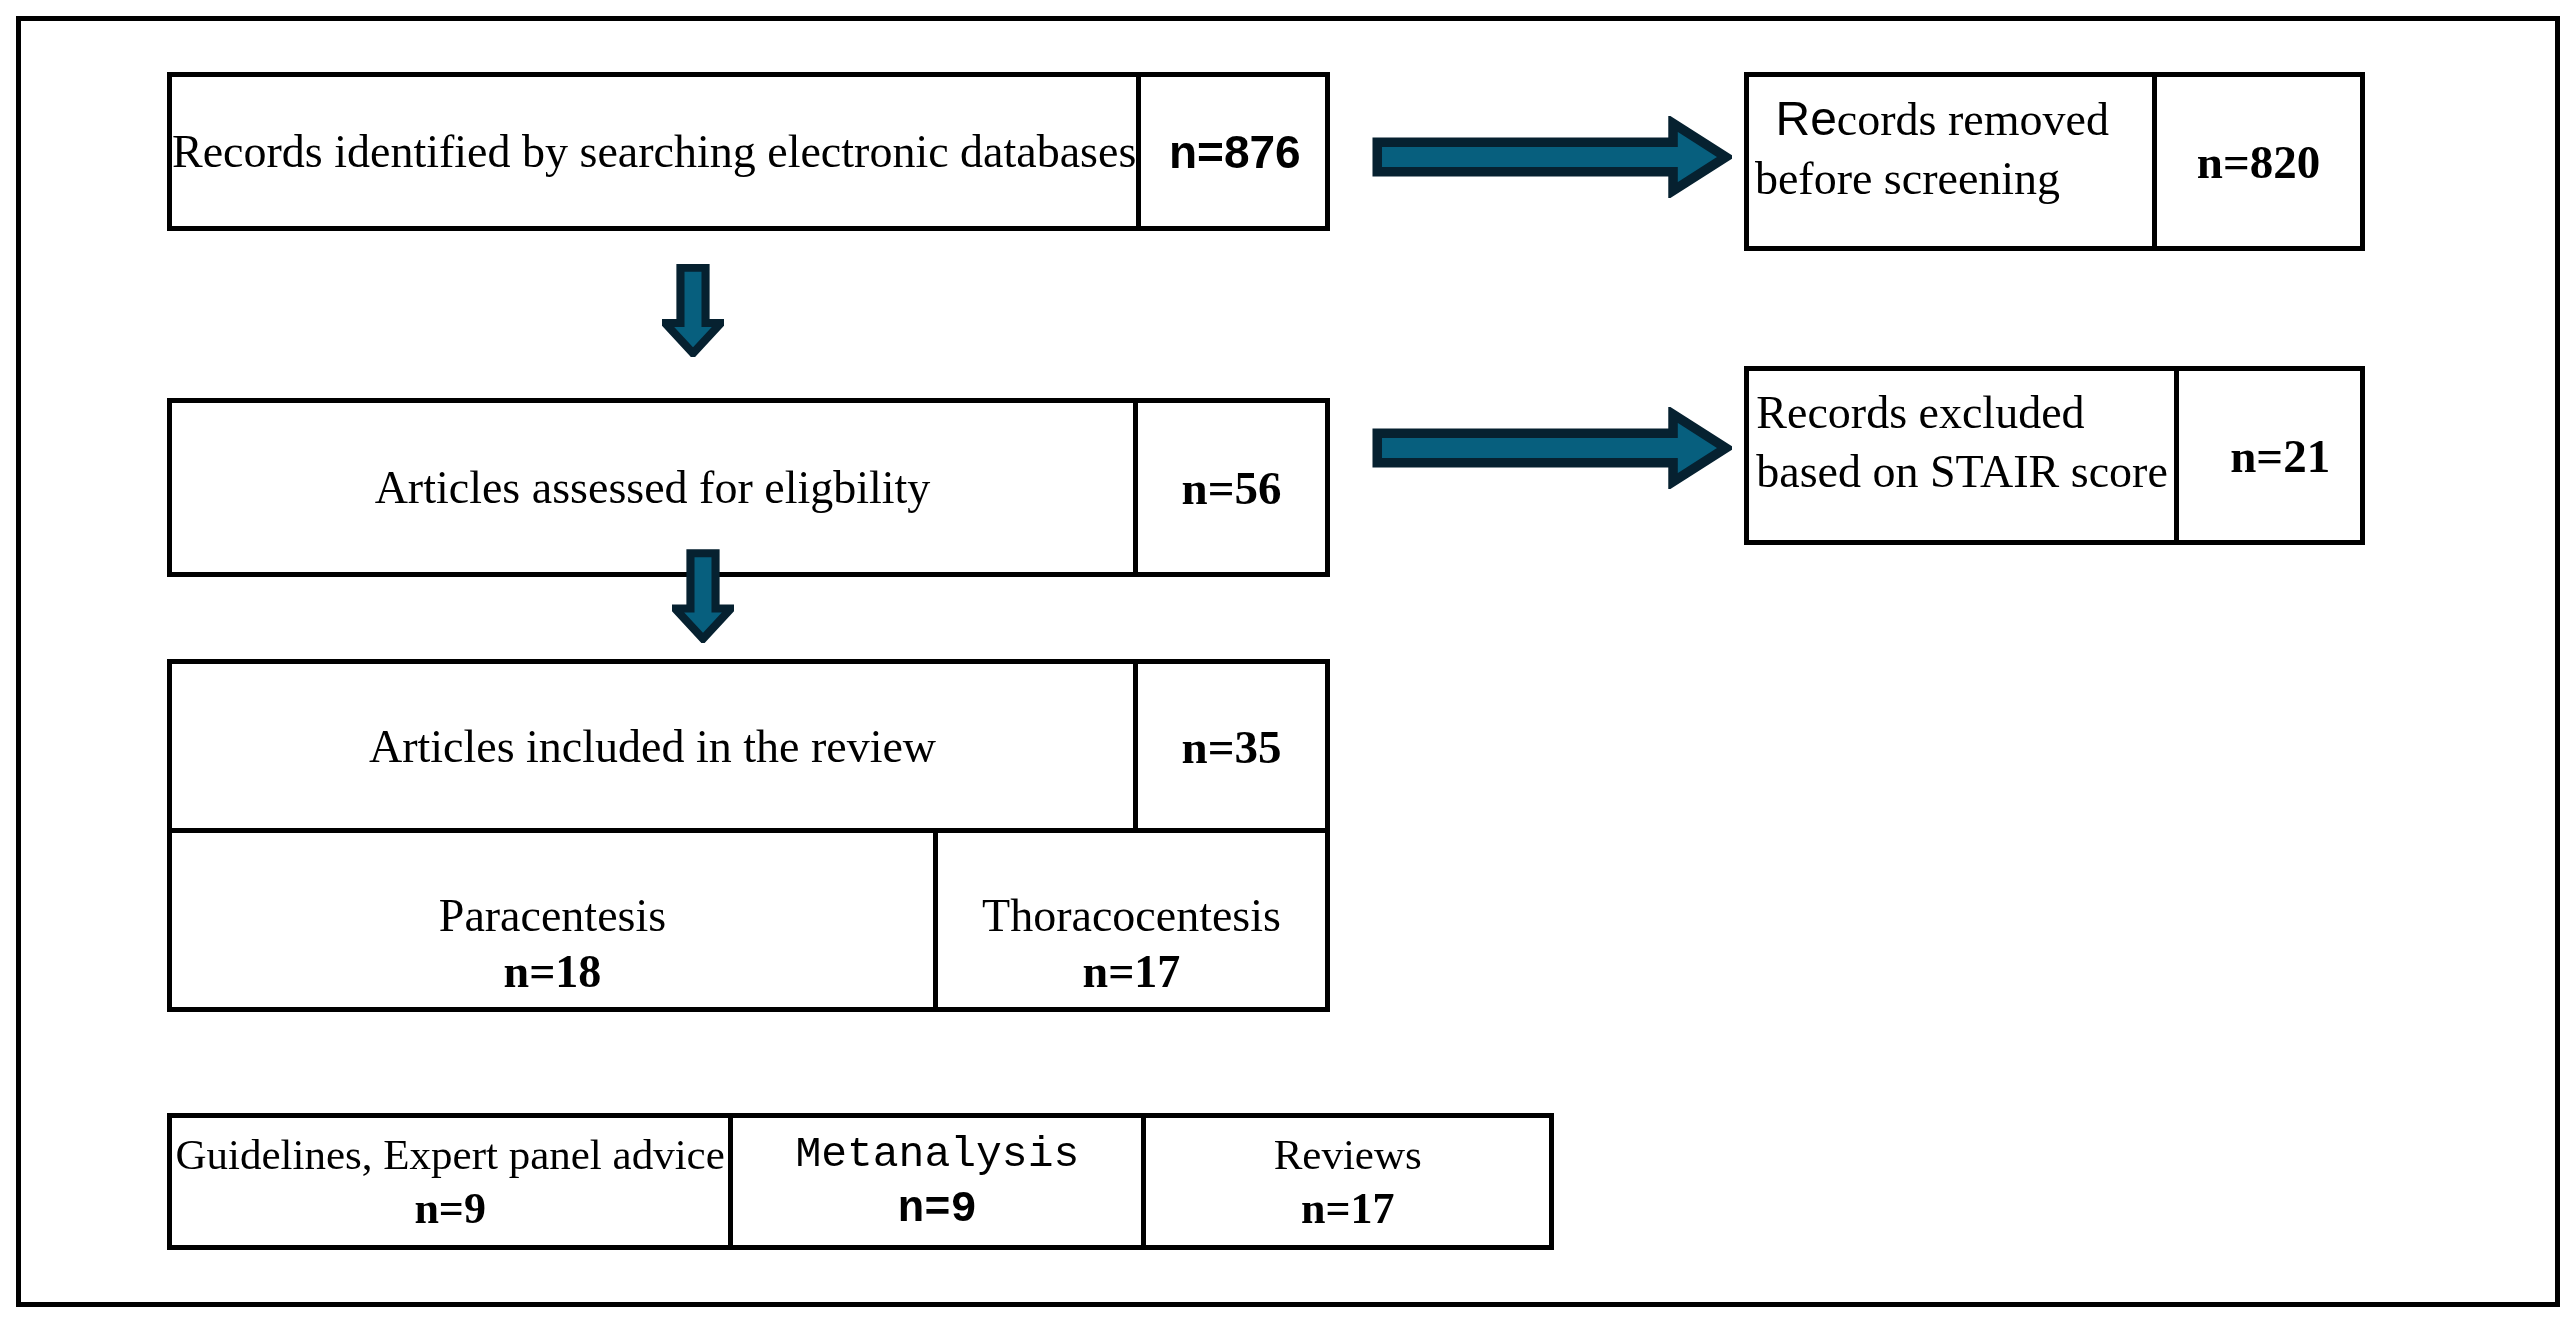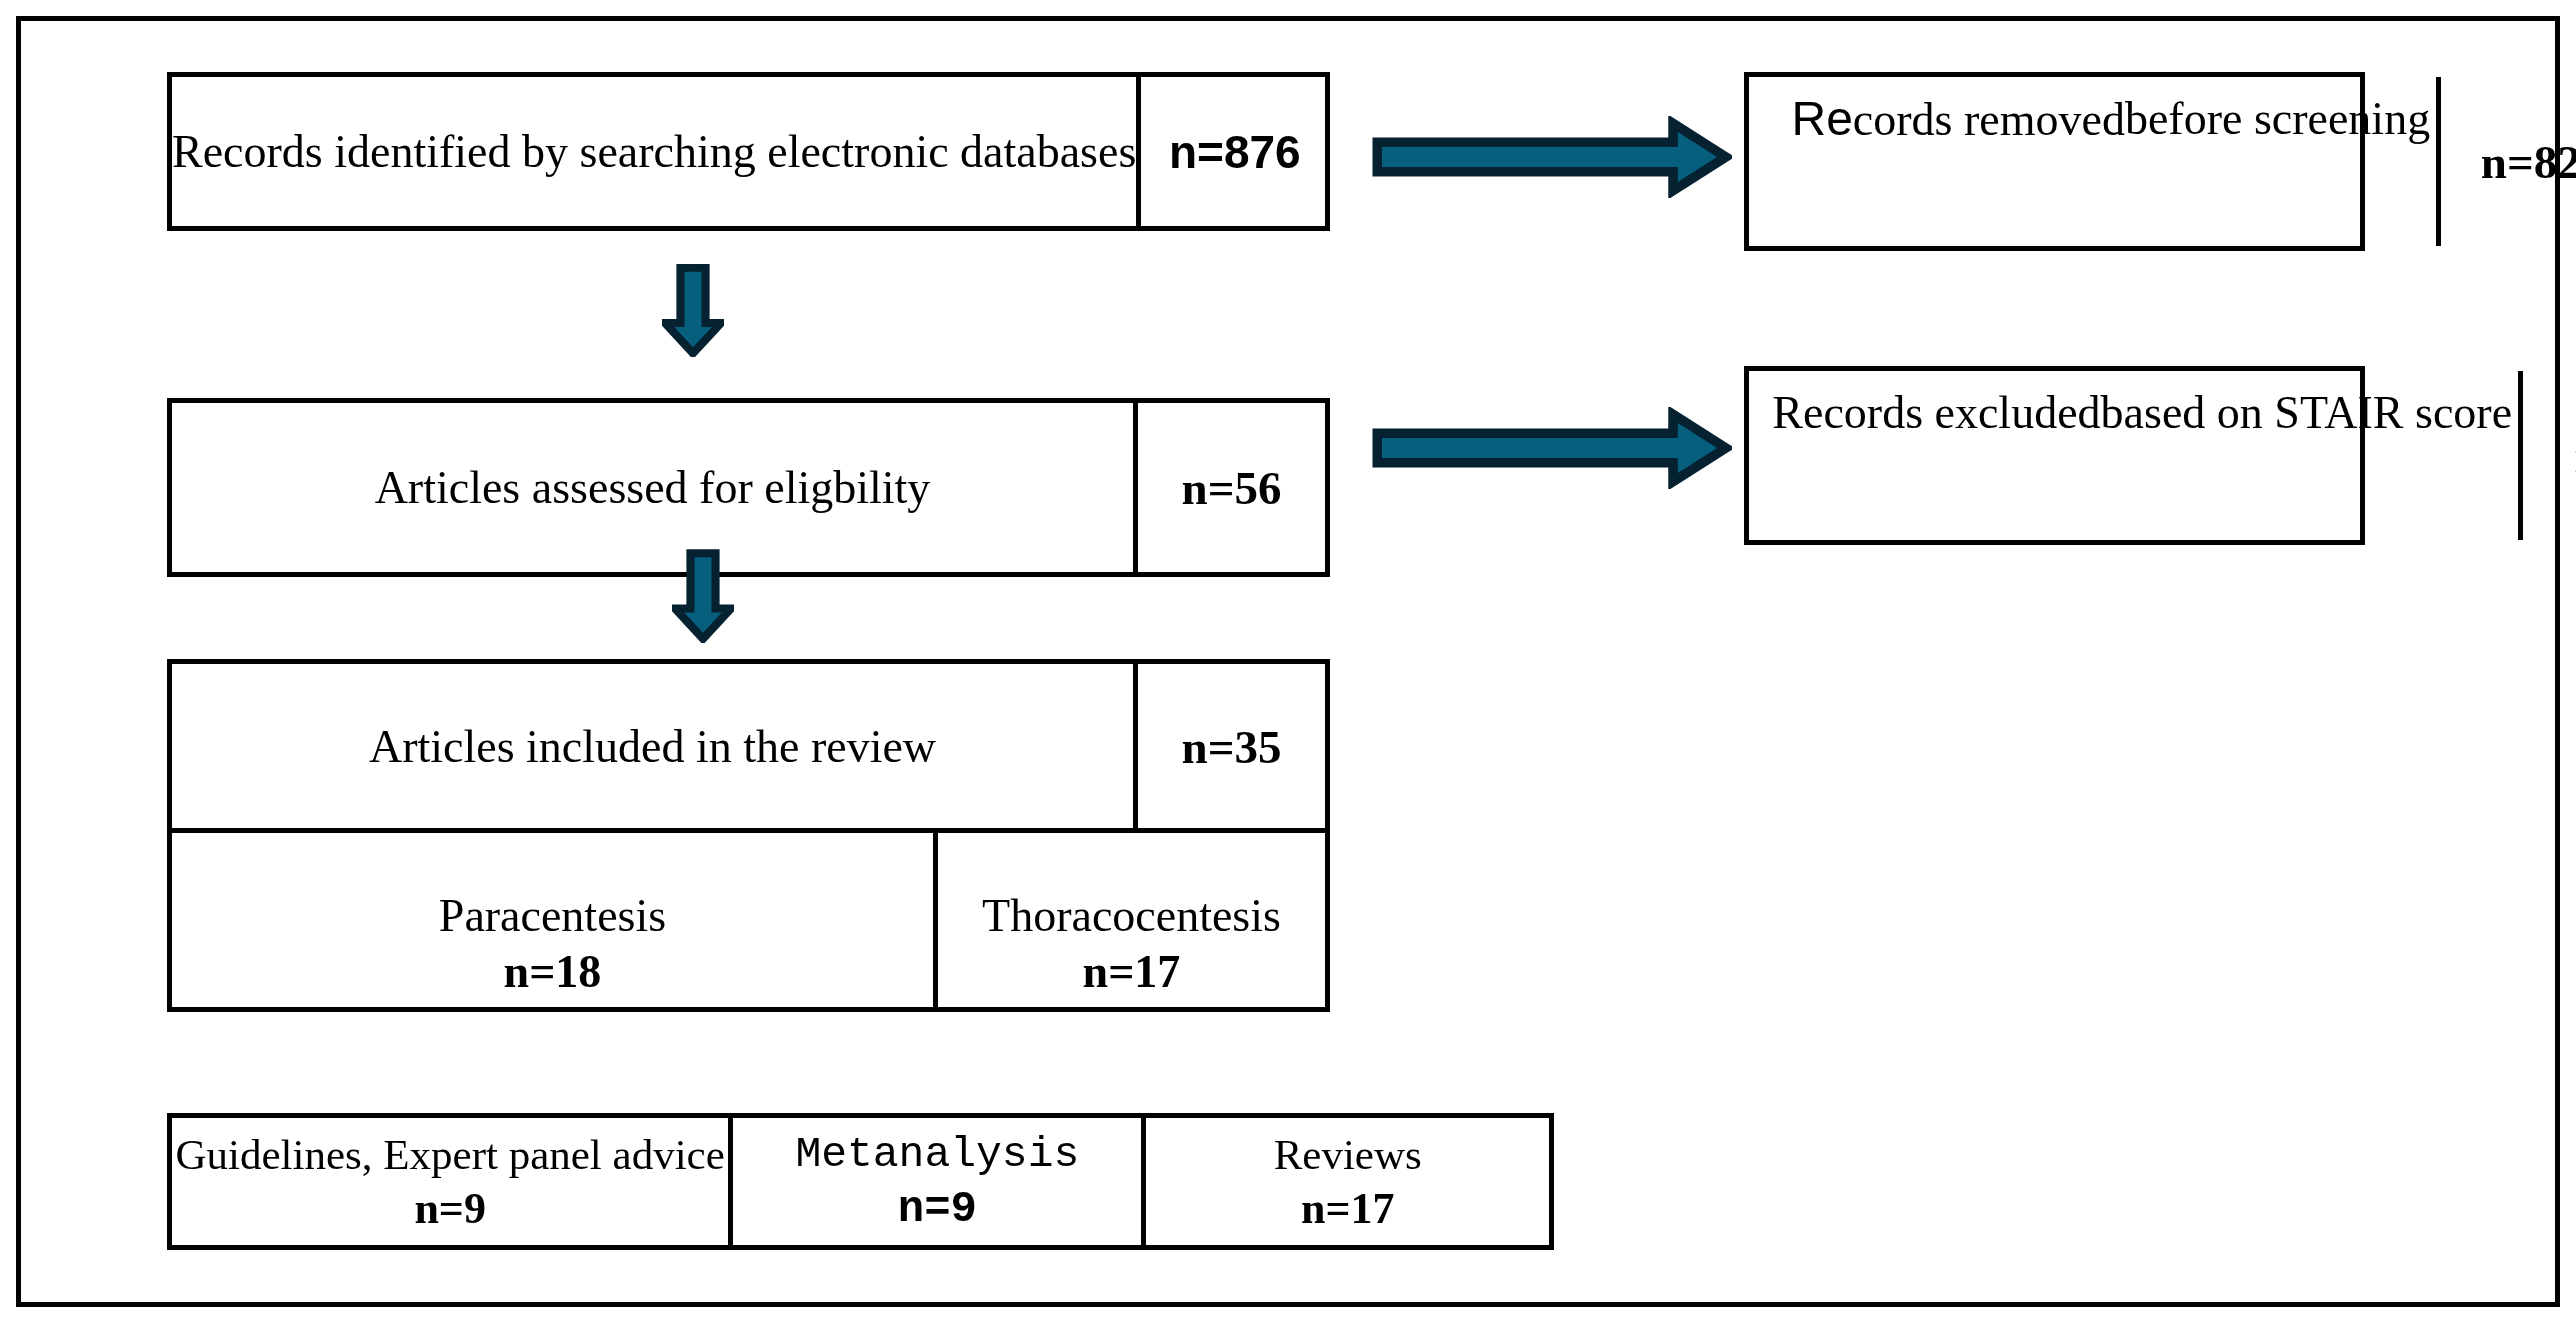--- a/index.html
+++ b/index.html
@@ -19,22 +19,22 @@
     flex:1 1 auto;display:flex;align-items:center;justify-content:center;
     font-size:46px;line-height:59px;white-space:nowrap;overflow:visible;
   }
   .count-cell{
     flex:0 0 auto;border-left:5.9px solid #000;box-sizing:border-box;
     display:flex;align-items:center;justify-content:center;
     font-weight:bold;font-size:47px;white-space:nowrap;
   }
   .count-sans{font-family:"Liberation Sans", sans-serif;font-size:46px;}
   .label-cell.top-left{
-    align-items:flex-start;justify-content:flex-start;
-    padding:11.8px 5.9px 0 5.9px;line-height:59px;margin-left:16px;
+    flex-direction:column;align-items:flex-start;justify-content:flex-start;
+    padding:11.8px 5.9px 0 5.9px;line-height:59px;
   }
   .line-indent{margin-left:20.6px;}
   .stack-cell{
     display:flex;flex-direction:column;align-items:center;justify-content:center;
     font-size:46px;line-height:56px;box-sizing:border-box;white-space:nowrap;
   }
   .stack-cell .count-line{font-weight:bold;}
   .split-cell-right{border-left:5.9px solid #000;}
   .cat-cell{
     display:flex;flex-direction:column;align-items:center;justify-content:flex-start;

